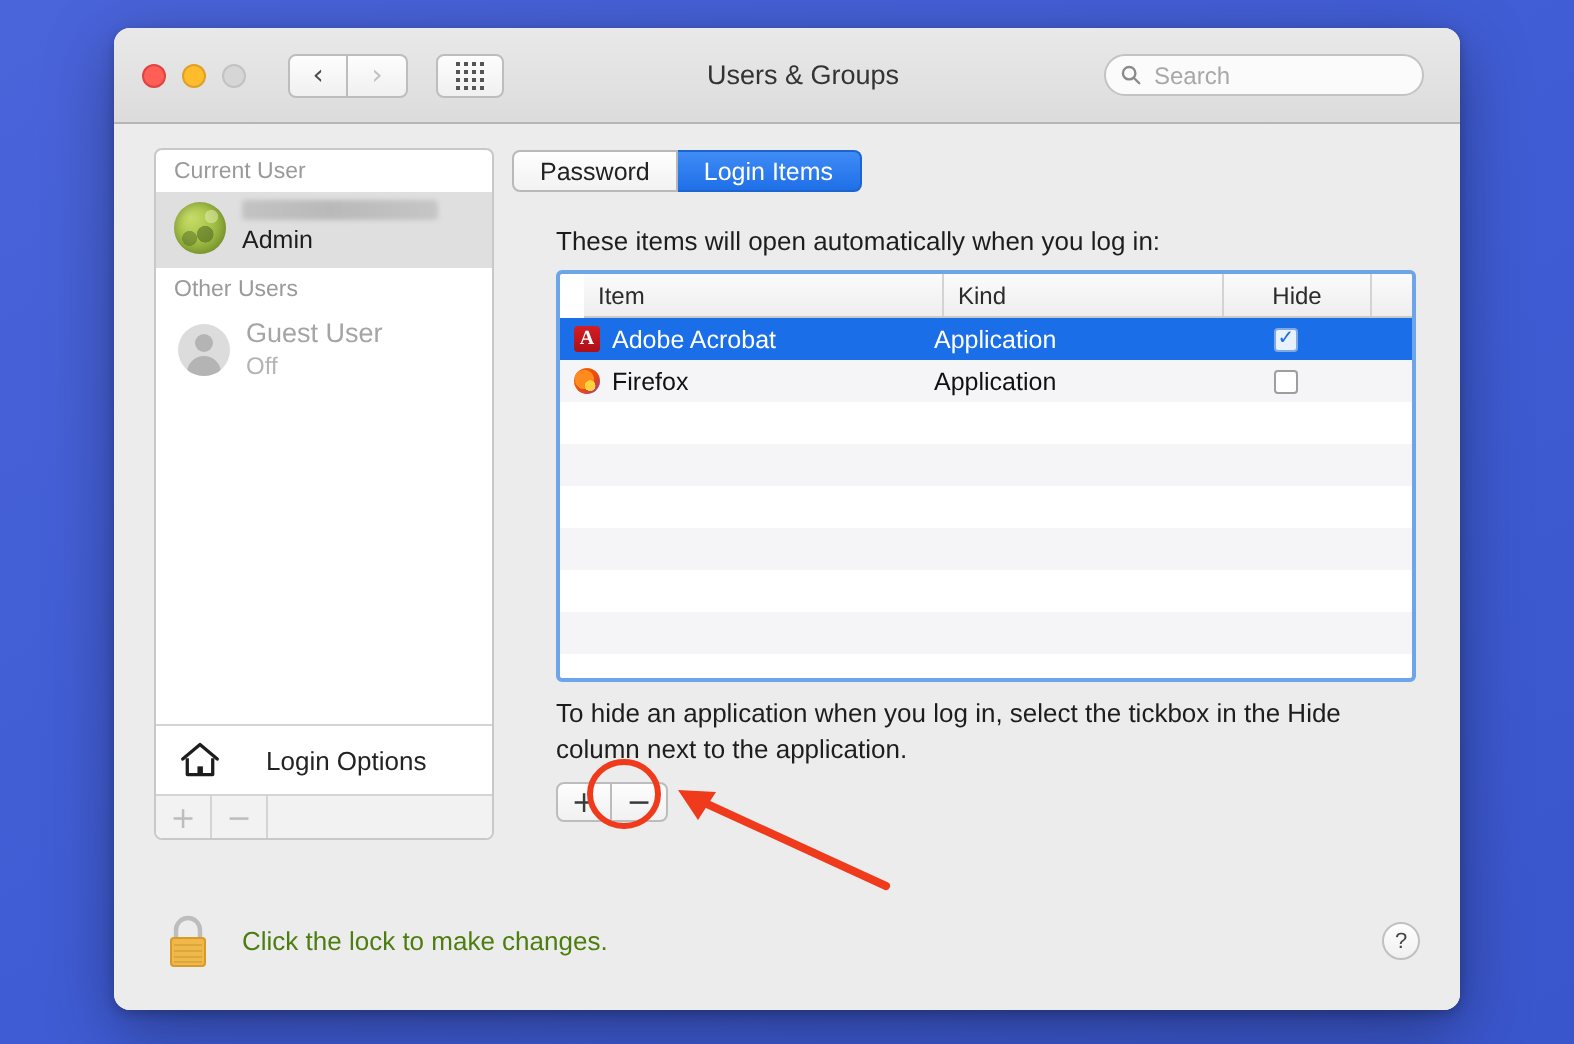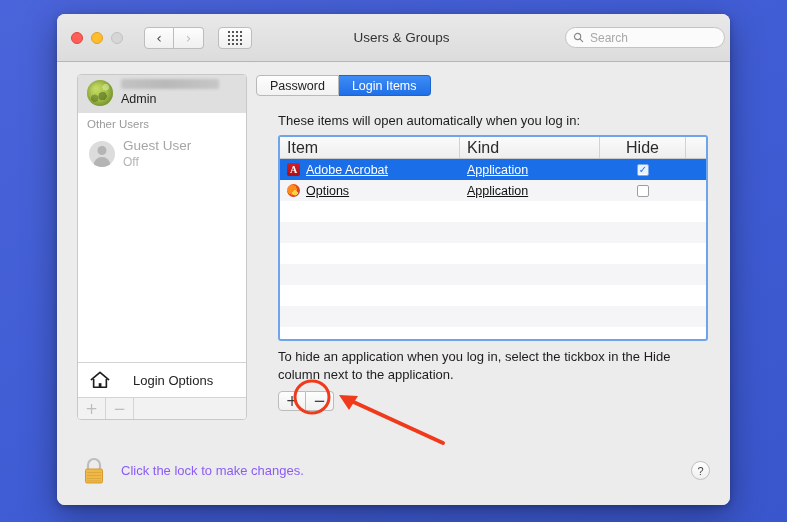--- a/index.html
+++ b/index.html
@@ -89,21 +89,21 @@
     position: absolute;
     left: 16px; right: 0;
     text-align: center;
     font-size: 13.5px;
     color: #333;
     pointer-events: none;
   }
 
   .search {
     position: absolute;
-    right: 5px;
+    right: 18px;
     width: 160px; height: 21px;
     background: #fbfbfb;
     border: 1px solid #c3c3c3;
     border-radius: 11px;
     display: flex; align-items: center;
     box-sizing: border-box;
   }
   .search svg { margin-left: 7px; }
   .search input {
     border: none; outline: none; background: transparent;
@@ -275,36 +275,36 @@
     background: #fff;
     height: 206px;
     box-sizing: border-box;
     overflow: hidden;
   }
   .thead {
     display: flex;
     height: 21px;
     background: linear-gradient(#fbfbfb, #eeeeee);
     border-bottom: 1px solid #c9c9c9;
-    font-size: 16px;
+    font-size: 12px;
     color: #2b2b2b;
+    margin-left: 12px;
   }
   .th { display: flex; align-items: center; box-sizing: border-box; }
   .th.item { flex: 0 0 180px; padding-left: 7px; border-right: 1px solid #d3d3d3; }
   .th.kind { flex: 0 0 140px; padding-left: 7px; border-right: 1px solid #d3d3d3; }
   .th.hide { flex: 1; justify-content: center; border-right: 1px solid #d3d3d3; }
   .th.pad  { flex: 0 0 20px; }
 
   .trow {
     display: flex;
     height: 21px;
     align-items: center;
     font-size: 12.5px;
     color: #111;
-    text-decoration: underline;
   }
   .trow.alt { background: #f5f5f7; }
   .trow.sel { background: #1a6ee8; color: #fff; }
   .td { box-sizing: border-box; display: flex; align-items: center; }
   .td.item { flex: 0 0 180px; padding-left: 7px; gap: 6px; }
   .td.kind { flex: 0 0 140px; padding-left: 7px; }
   .td.hide { flex: 1; justify-content: center; }
   .td.pad  { flex: 0 0 20px; }
 
   .app-ico { width: 13px; height: 13px; flex: 0 0 13px; border-radius: 2px; }
@@ -369,21 +369,21 @@
 
   
   .bottombar {
     flex: 0 0 69px;
     background: #ececec;
     display: flex;
     align-items: center;
     padding: 0 16px 0 24px;
     position: relative;
   }
-  .lock-text { font-size: 13px; color: #8b5cf6; margin-left: 14px; }
+  .lock-text { font-size: 13px; color: #4d7c0f; margin-left: 14px; }
   .helpbtn {
     position: absolute;
     right: 20px;
     width: 19px; height: 19px;
     border-radius: 50%;
     background: linear-gradient(#fefefe, #f0f0f0);
     border: 1px solid #c0c0c0;
     display: flex; align-items: center; justify-content: center;
     font-size: 11px; color: #444;
     box-sizing: border-box;
@@ -449,20 +449,21 @@
       </svg>
       <input type="text" placeholder="Search" style="">
     </div>
   </div>
 
   <div class="content">
 
     <div class="sidebar">
       <div class="sb-scroll">
 
+        <div class="sb-header">Current User</div>
 
         <div class="sb-row selected">
           <span class="avatar-green"></span>
           <span class="sb-text">
             <span class="redacted"></span>
             <span class="sb-sub" style="color:#1d1d1d;">Admin</span>
           </span>
         </div>
 
         <div class="sb-header">Other Users</div>
@@ -520,21 +521,21 @@
           <div class="td kind">Application</div>
           <div class="td hide">
             <span class="cbox checked">✓</span>
           </div>
           <div class="td pad"></div>
         </div>
 
         <div class="trow alt">
           <div class="td item">
             <span class="app-ico ico-firefox"></span>
-            <span>Options</span>
+            <span>Firefox</span>
           </div>
           <div class="td kind">Application</div>
           <div class="td hide">
             <span class="cbox"></span>
           </div>
           <div class="td pad"></div>
         </div>
 
         <div class="trow"></div>
         <div class="trow alt"></div>

